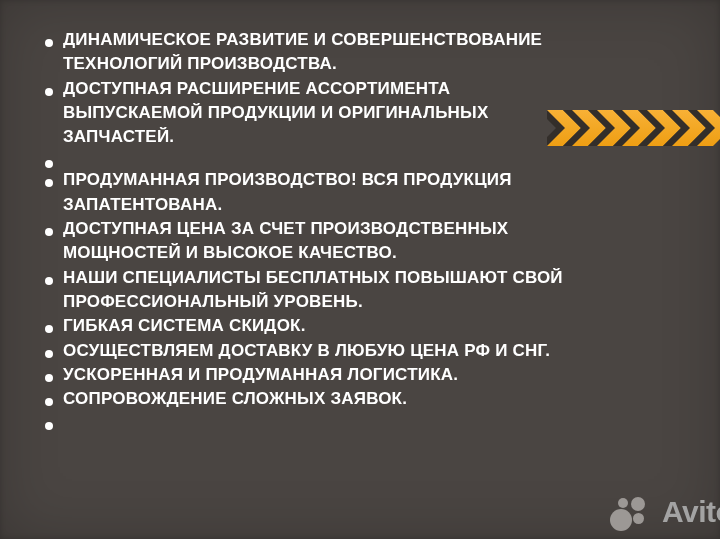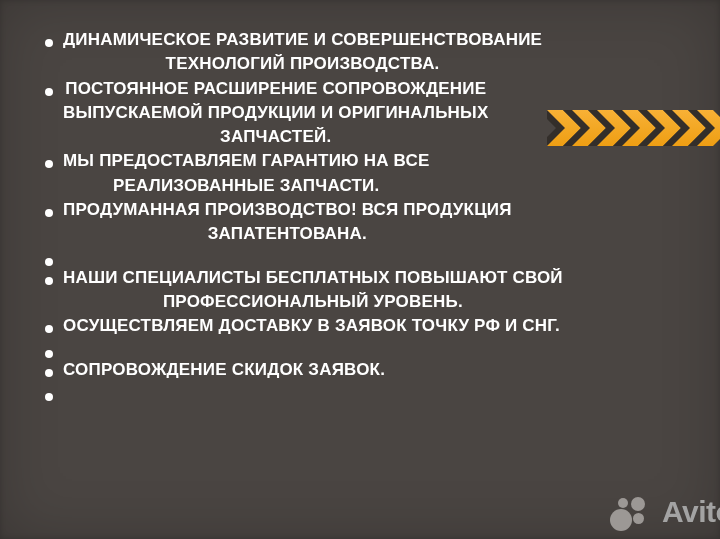--- a/index.html
+++ b/index.html
@@ -12,21 +12,20 @@
   }
   .slide {
     position: absolute; inset: 0;
     box-shadow: inset 0 0 60px rgba(0,0,0,0.20), inset 0 0 6px rgba(0,0,0,0.18);
   }
   ul.bullets {
     position: absolute;
     left: 45px; top: 28px;
     margin: 0; padding: 0;
     list-style: none;
-    text-align: center;
   }
   ul.bullets li {
     display: flex;
     align-items: flex-start;
     gap: 10px;
   }
   .dot {
     flex: 0 0 auto;
     width: 8px; height: 8px;
     border-radius: 50%;
@@ -84,52 +83,57 @@
 <div class="slide">
 
   <ul class="bullets">
     <li>
       <span class="dot"></span>
       <span class="txt">ДИНАМИЧЕСКОЕ РАЗВИТИЕ И СОВЕРШЕНСТВОВАНИЕ
 ТЕХНОЛОГИЙ ПРОИЗВОДСТВА.</span>
     </li>
     <li>
       <span class="dot"></span>
-      <span class="txt">ПОСТОЯННОЕ РАСШИРЕНИЕ СОПРОВОЖДЕНИЕ
+      <span class="txt">ДОСТУПНАЯ РАСШИРЕНИЕ АССОРТИМЕНТА
 ВЫПУСКАЕМОЙ ПРОДУКЦИИ И ОРИГИНАЛЬНЫХ
 ЗАПЧАСТЕЙ.</span>
     </li>
     <li>
       <span class="dot"></span>
-      <span class="txt">МЫ ПРЕДОСТАВЛЯЕМ ГАРАНТИЮ НА ВСЕ
-РЕАЛИЗОВАННЫЕ ЗАПЧАСТИ.</span>
     </li>
     <li>
       <span class="dot"></span>
       <span class="txt">ПРОДУМАННАЯ ПРОИЗВОДСТВО! ВСЯ ПРОДУКЦИЯ
 ЗАПАТЕНТОВАНА.</span>
     </li>
     <li>
       <span class="dot"></span>
+      <span class="txt">ДОСТУПНАЯ ЦЕНА ЗА СЧЕТ ПРОИЗВОДСТВЕННЫХ
+МОЩНОСТЕЙ И ВЫСОКОЕ КАЧЕСТВО.</span>
     </li>
     <li>
       <span class="dot"></span>
       <span class="txt">НАШИ СПЕЦИАЛИСТЫ БЕСПЛАТНЫХ ПОВЫШАЮТ СВОЙ
 ПРОФЕССИОНАЛЬНЫЙ УРОВЕНЬ.</span>
     </li>
     <li>
       <span class="dot"></span>
-      <span class="txt">ОСУЩЕСТВЛЯЕМ ДОСТАВКУ В ЗАЯВОК ТОЧКУ РФ И СНГ.</span>
+      <span class="txt">ГИБКАЯ СИСТЕМА СКИДОК.</span>
     </li>
     <li>
       <span class="dot"></span>
+      <span class="txt">ОСУЩЕСТВЛЯЕМ ДОСТАВКУ В ЛЮБУЮ ЦЕНА РФ И СНГ.</span>
     </li>
     <li>
       <span class="dot"></span>
-      <span class="txt">СОПРОВОЖДЕНИЕ СКИДОК ЗАЯВОК.</span>
+      <span class="txt">УСКОРЕННАЯ И ПРОДУМАННАЯ ЛОГИСТИКА.</span>
+    </li>
+    <li>
+      <span class="dot"></span>
+      <span class="txt">СОПРОВОЖДЕНИЕ СЛОЖНЫХ ЗАЯВОК.</span>
     </li>
     <li>
       <span class="dot"></span>
     </li>
   </ul>
 
   <svg class="arrows" viewBox="0 0 173 36" preserveAspectRatio="xMinYMin slice" aria-hidden="true">
     <defs>
       <linearGradient id="ag" x1="0" y1="0" x2="0" y2="1">
         <stop offset="0" stop-color="#F8B136"></stop>

